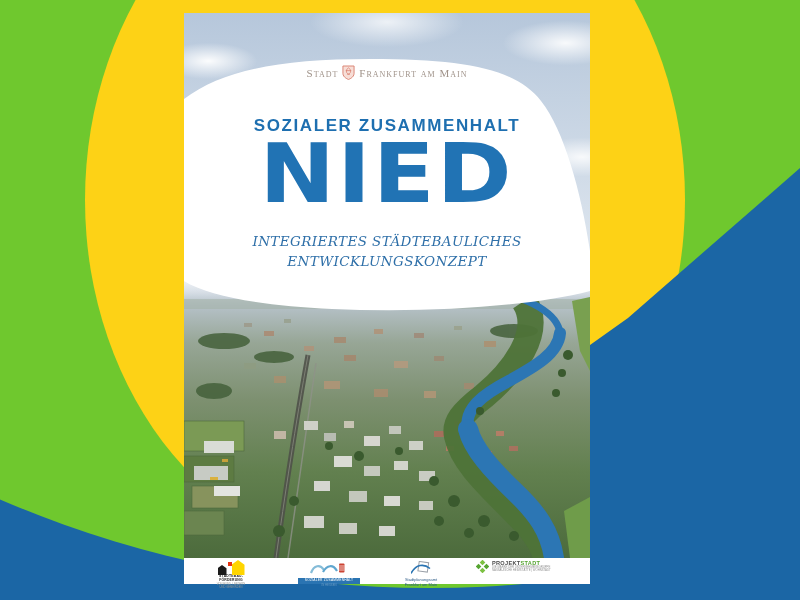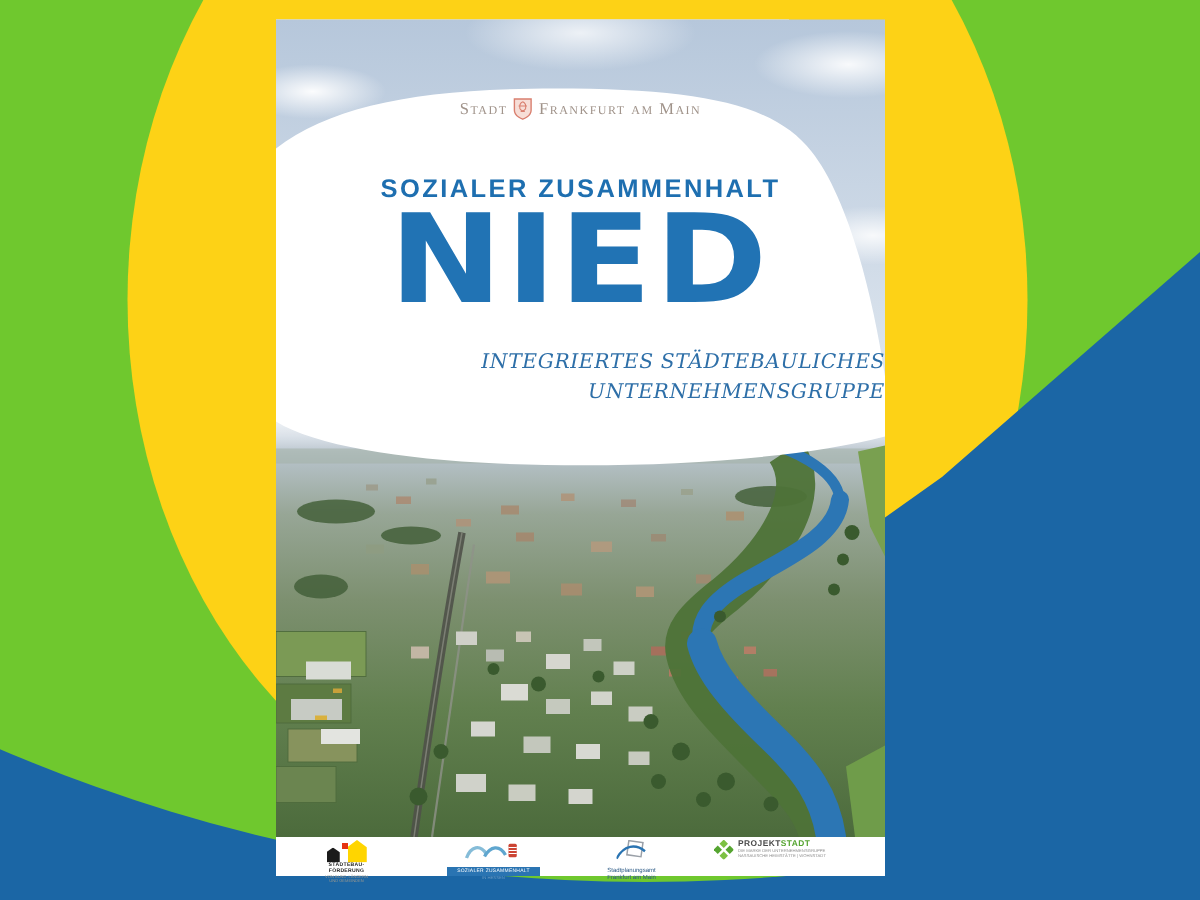--- a/index.html
+++ b/index.html
@@ -25,21 +25,21 @@
   .citylogo{position:absolute;top:52px;left:0;width:100%;display:flex;align-items:center;justify-content:center;gap:4px;
     font-family:"Liberation Serif",serif;font-variant:small-caps;font-size:11px;letter-spacing:1px;color:#a0938a;}
   .crest{display:inline-block;}
 
   .kicker{position:absolute;top:103px;left:0;width:100%;
     font-size:17px;font-weight:bold;letter-spacing:1.6px;color:#1e6fb0;}
   .title{position:absolute;top:120px;left:0;width:100%;
     font-family:"DejaVu Sans",sans-serif;font-size:82px;font-weight:800;letter-spacing:2px;color:#2173b4;line-height:1;}
   .title>span{display:inline-block;transform:scaleX(1.1);}
   .subtitle{position:absolute;top:219px;left:0;width:100%;
-    font-family:"DejaVu Serif",serif;font-style:italic;font-size:13.5px;line-height:1.45;letter-spacing:.4px;color:#2e6fa8;text-align:right;}
+    font-family:"DejaVu Serif",serif;font-style:italic;font-size:13.5px;line-height:1.45;letter-spacing:.4px;color:#2e6fa8;}
 
   
   .footer{position:absolute;left:0;top:545px;width:406px;height:26px;background:#fff;z-index:5;}
   .logo{position:absolute;top:2px;text-align:center;}
   .tiny{line-height:1.15;}
 
   .logo1{left:24px;width:46px;}
   .l1-houses{position:relative;width:27px;height:15px;margin:0 auto;}
   .l1-houses i{position:absolute;display:block;}
   .house{clip-path:polygon(50% 0,100% 32%,100% 100%,0 100%,0 32%);}
@@ -216,21 +216,21 @@
         <svg class="crest" width="13" height="15" viewBox="0 0 14 16">
           <path d="M1 1 H13 V9 C13 13.5 7 15.5 7 15.5 C7 15.5 1 13.5 1 9 Z" fill="#f7ded7" stroke="#d97f6f" stroke-width="1"></path>
           <path d="M7 3 C5 4 4.5 6 5 8 C6 10 8 10 9 8 C9.5 6 9 4 7 3 M4 6 L10 6 M5.5 10 L8.5 10" stroke="#d97f6f" stroke-width=".8" fill="none"></path>
         </svg>
         <span>Frankfurt am Main</span>
       </div>
       <div class="kicker">SOZIALER ZUSAMMENHALT</div>
       <div class="title"><span>NIED</span></div>
       <div class="subtitle">
         <div>INTEGRIERTES STÄDTEBAULICHES</div>
-        <div>UNTERNEHMENSGRUPPE</div>
+        <div>ENTWICKLUNGSKONZEPT</div>
       </div>
     </div>
 
     <div class="footer">
 
       <div class="logo logo1">
         <div class="l1-houses">
           <i class="house l1-b"></i>
             <i class="l1-r"></i>
             <i class="house l1-y"></i>

